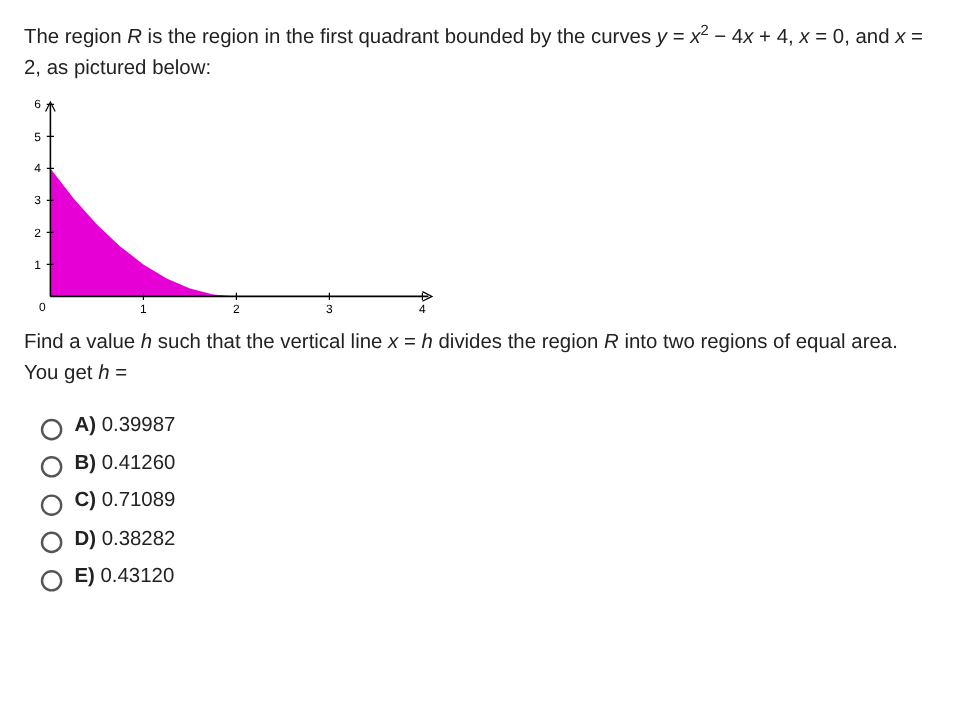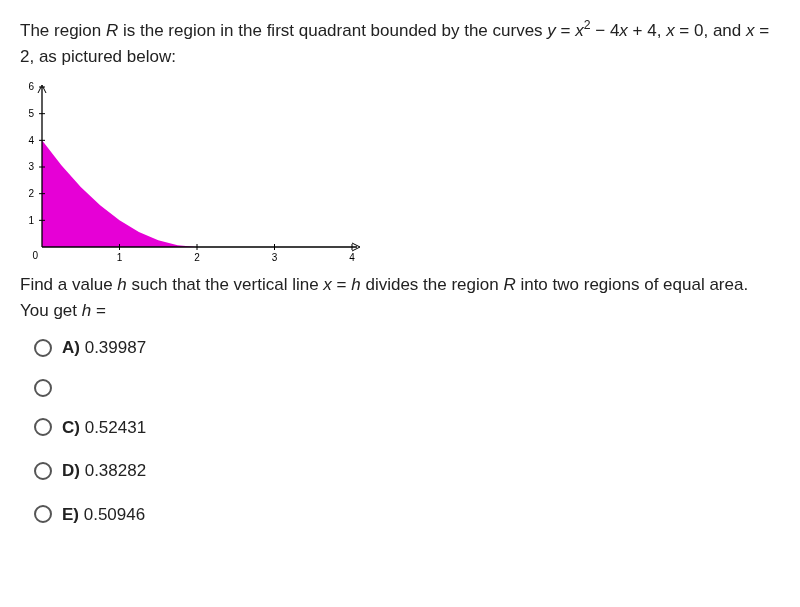--- a/index.html
+++ b/index.html
@@ -20,32 +20,32 @@
     .sup {
       font-size: 0.72em;
       vertical-align: super;
       line-height: 0;
     }
     .chart-wrap {
       margin: 10px 0 8px 0;
     }
     .followup-text {
       margin-top: 8px;
+      margin-bottom: 18px;
     }
     .answers {
       display: flex;
       flex-direction: column;
       gap: 6px;
       margin-left: 14px;
     }
     .answer-option {
       display: flex;
-      align-items: center;
+      align-items: flex-end;
       gap: 10px;
-      margin-top: 12px;
     }
     .radio {
       width: 18px;
       height: 18px;
       border: 2px solid #555;
       border-radius: 50%;
       flex-shrink: 0;
       background: #fff;
     }
     .answer-label {
@@ -119,26 +119,27 @@
   <span>Find a value </span><em>h</em><span> such that the vertical line </span><em>x</em><span> = </span><em>h</em><span> divides the region </span><em>R</em><span> into two regions of equal area. You get </span><em>h</em><span> =</span>
 </div>
 
 <div class="answers">
   <div class="answer-option">
     <div class="radio"></div>
     <div><span class="answer-label">A)</span> <span>0.39987</span></div>
   </div>
   <div class="answer-option">
     <div class="radio"></div>
+    <div><span class="answer-label">B)</span> <span>0.41260</span></div>
   </div>
   <div class="answer-option">
     <div class="radio"></div>
-    <div><span class="answer-label">C)</span> <span>0.52431</span></div>
+    <div><span class="answer-label">C)</span> <span>0.71089</span></div>
   </div>
   <div class="answer-option">
     <div class="radio"></div>
     <div><span class="answer-label">D)</span> <span>0.38282</span></div>
   </div>
   <div class="answer-option">
     <div class="radio"></div>
-    <div><span class="answer-label">E)</span> <span>0.50946</span></div>
+    <div><span class="answer-label">E)</span> <span>0.43120</span></div>
   </div>
 </div>
 
 </body></html>

